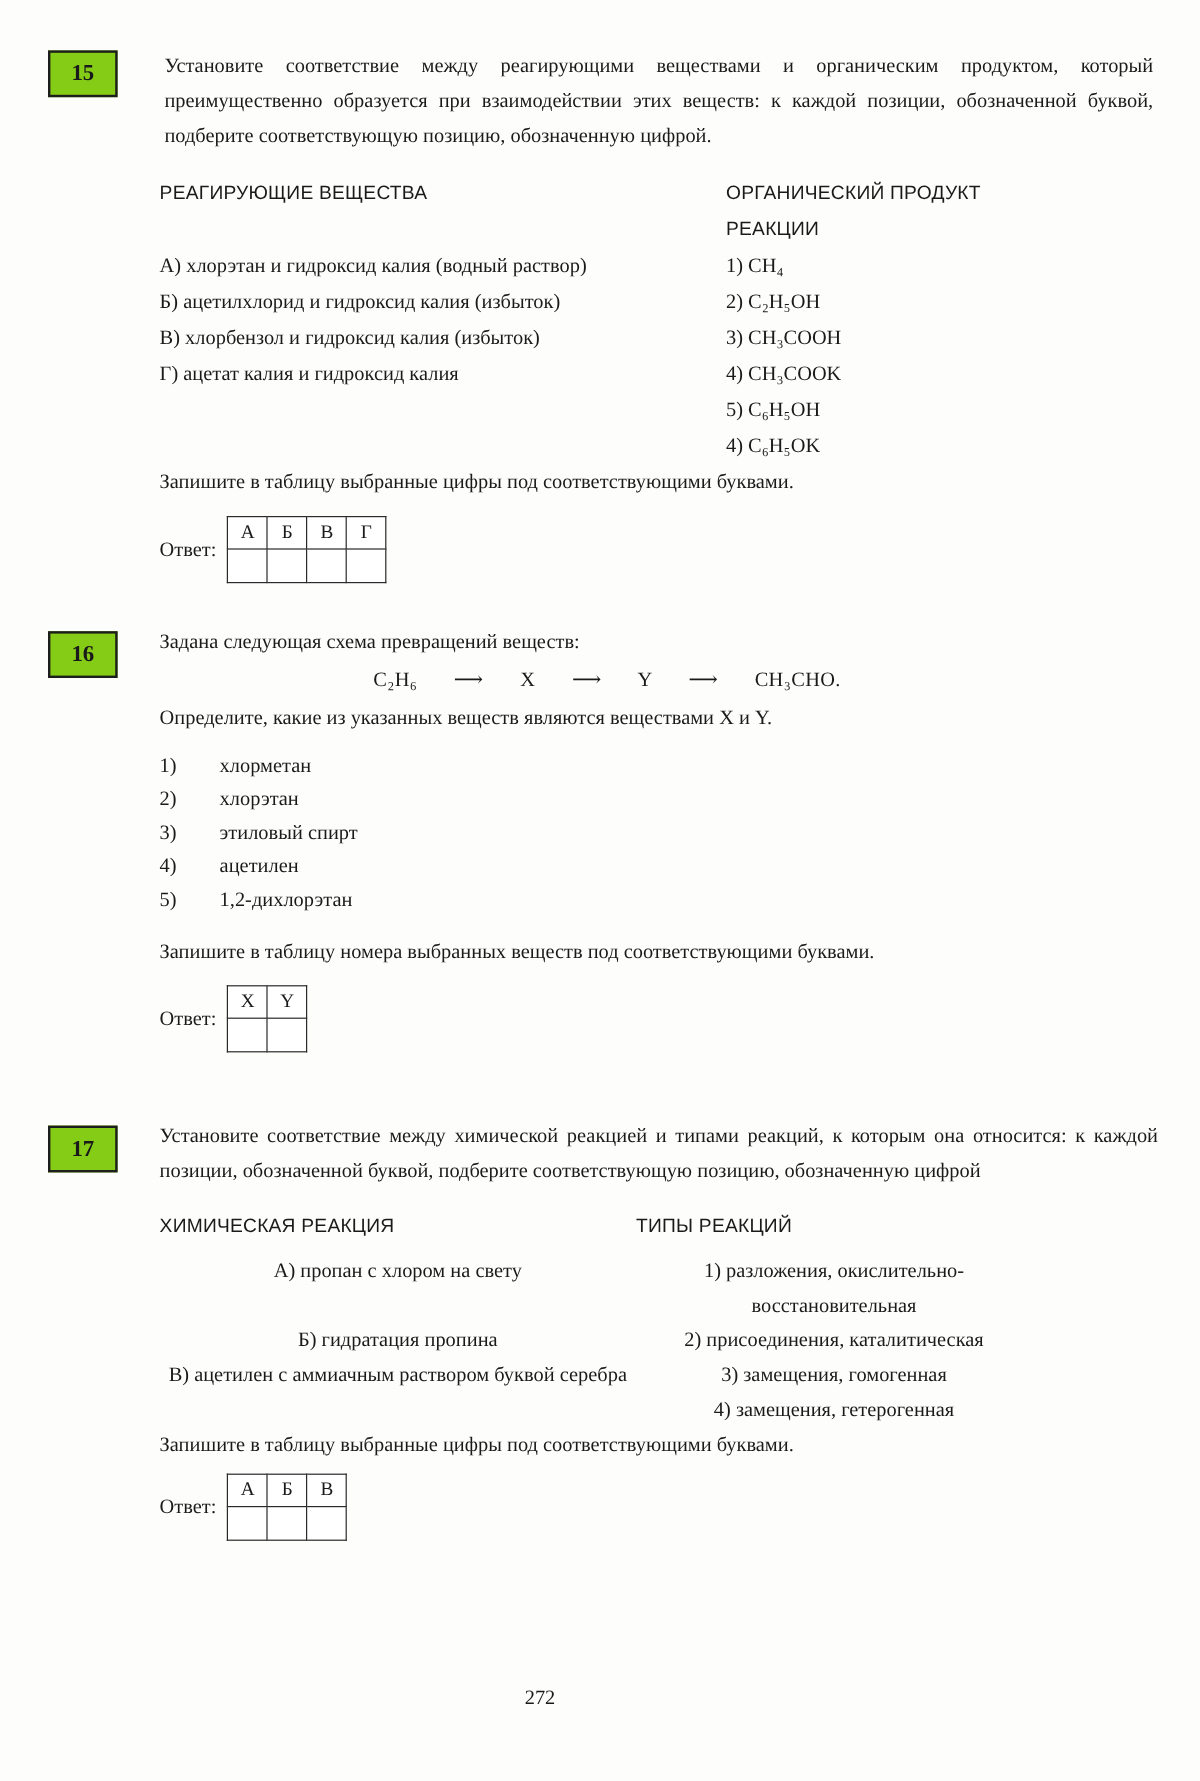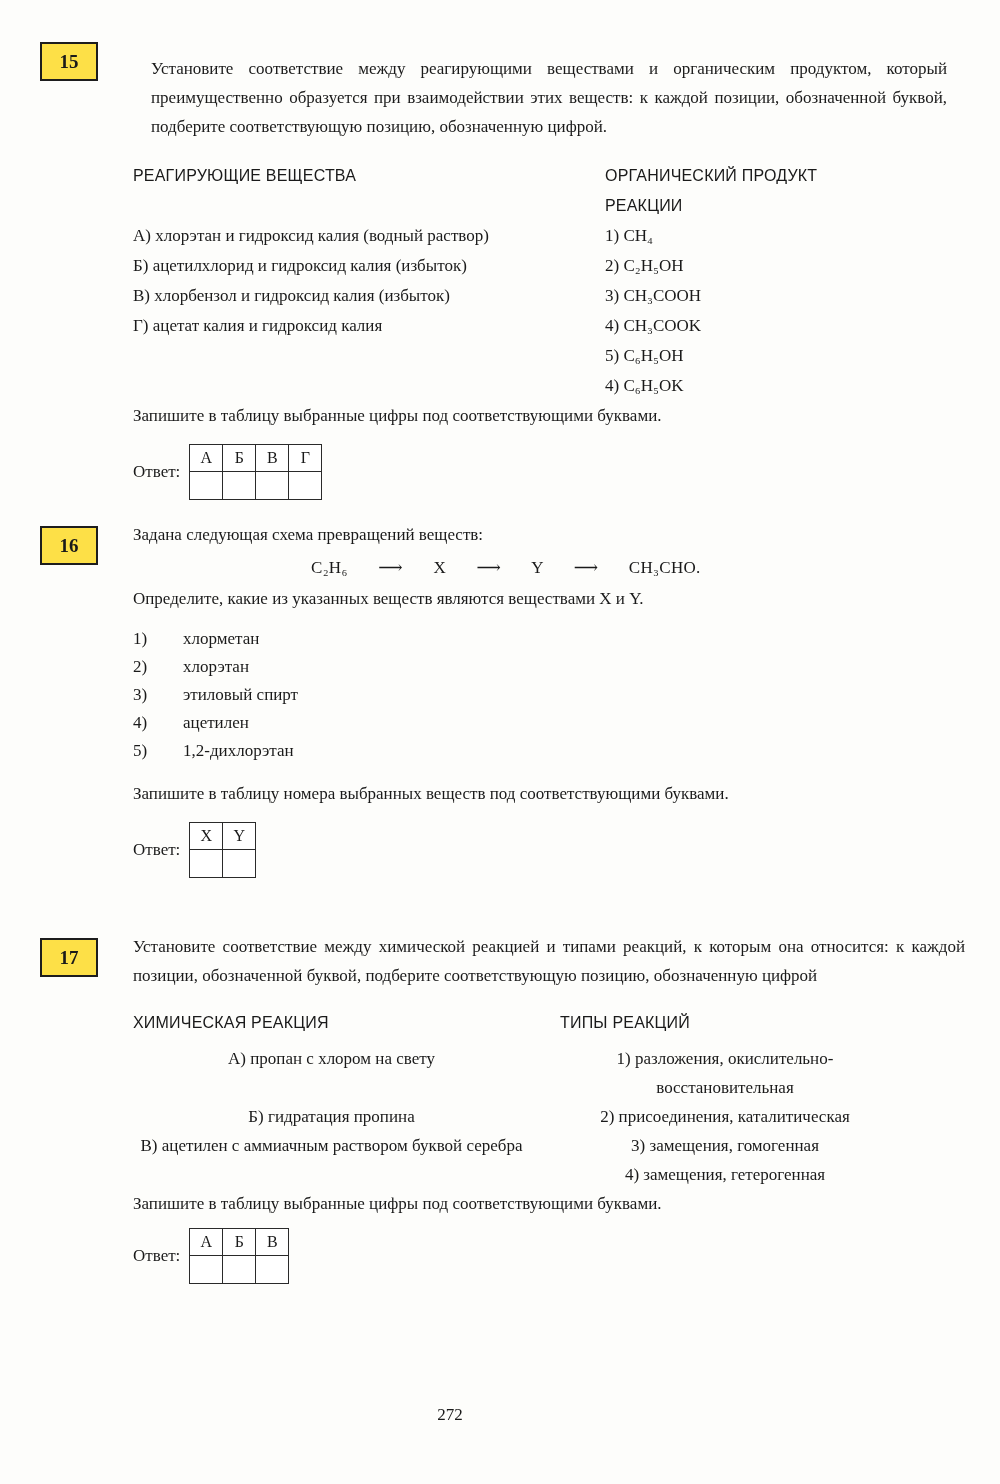--- a/index.html
+++ b/index.html
@@ -14,21 +14,21 @@
   .section { position: absolute; left: 40px; width: 925px; }
   .s15 { top: 36px; }
   .s16 { top: 520px; }
   .s17 { top: 932px; }
   .qbox {
     position: absolute; left: 0; top: 6px;
     width: 54px; height: 35px;
     border: 2px solid #1d1d1d;
     display: flex; align-items: center; justify-content: center;
     font-weight: bold; font-size: 19px;
-    background: #fde047;
+    background: #84cc16;
   }
   .qcontent { margin-left: 93px; width: 832px; }
   .intro { font-size: 17px; line-height: 29px; text-align: justify; }
   .line  { font-size: 17px; line-height: 29px; }
 
   
   .cols { display: flex; margin-top: 20px; }
   .col-l { width: 472px; }
   .col-r { width: 360px; }
   .col-header {
@@ -62,40 +62,39 @@
     letter-spacing: 0.3px;
   }
   .opts { margin-top: 12px; }
   .opt { display: flex; font-size: 17px; line-height: 28px; }
   .opt .n { width: 50px; }
 
   
   .match-grid {
     display: grid;
     grid-template-columns: 397px 330px;
-    column-gap: 30px;
     margin-top: 6px;
   }
   .match-grid .cell { font-size: 17px; line-height: 29px; text-align: center; }
   .hdr-row { margin-top: 18px; }
 
   .pagenum {
     position: absolute; top: 1405px; left: 0; width: 900px;
     text-align: center; font-size: 17px;
   }
 </style>
 </head>
 <body>
 
 <section class="section s15">
   <div class="qbox">
     <span>15</span>
   </div>
   <div class="qcontent">
-    <p class="intro" style="margin:18px">Установите соответствие между реагирующими веществами и органическим продуктом, который преимущественно образуется при взаимодействии этих веществ: к каждой позиции, обозначенной буквой, подберите соответствующую позицию, обозначенную цифрой.</p>
+    <p class="intro" style="margin:4px">Установите соответствие между реагирующими веществами и органическим продуктом, который преимущественно образуется при взаимодействии этих веществ: к каждой позиции, обозначенной буквой, подберите соответствующую позицию, обозначенную цифрой.</p>
 
     <div class="cols">
       <div class="col-l">
         <div class="hdr-area">
           <div class="col-header">РЕАГИРУЮЩИЕ ВЕЩЕСТВА</div>
         </div>
         <div class="mitem">А) хлорэтан и гидроксид калия (водный раствор)</div>
         <div class="mitem">Б) ацетилхлорид и гидроксид калия (избыток)</div>
         <div class="mitem">В) хлорбензол и гидроксид калия (избыток)</div>
         <div class="mitem">Г) ацетат калия и гидроксид калия</div>

